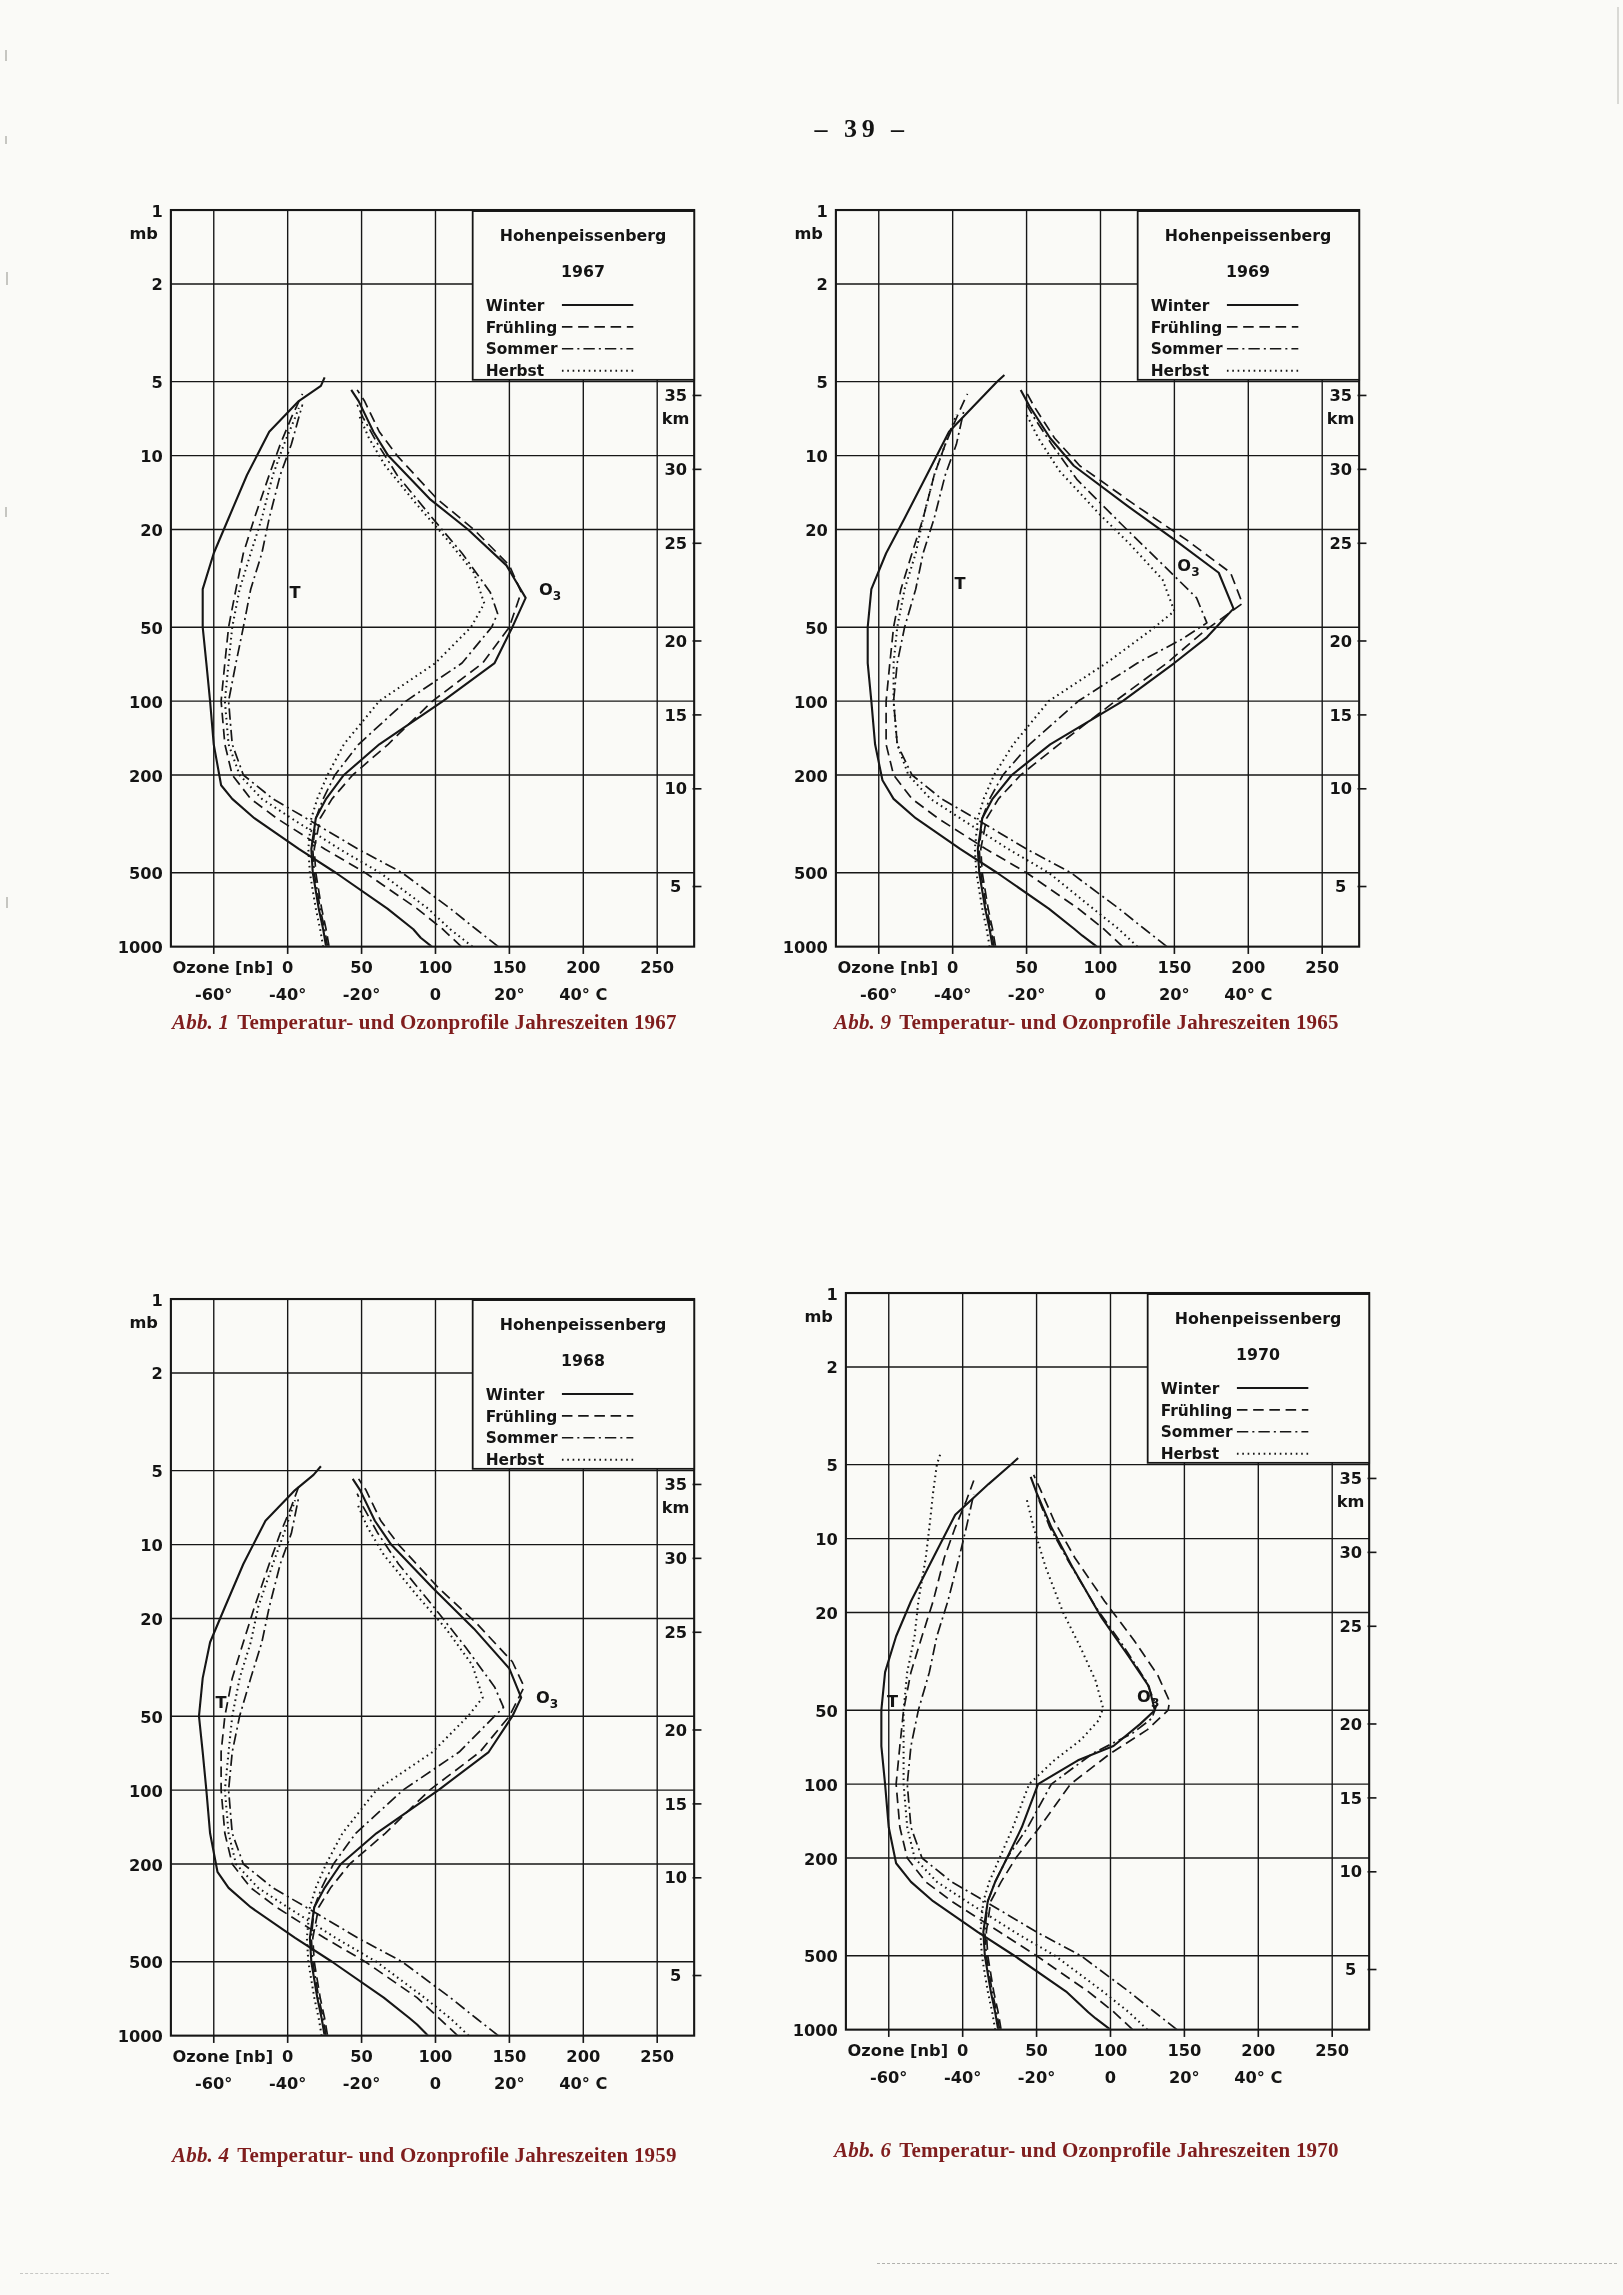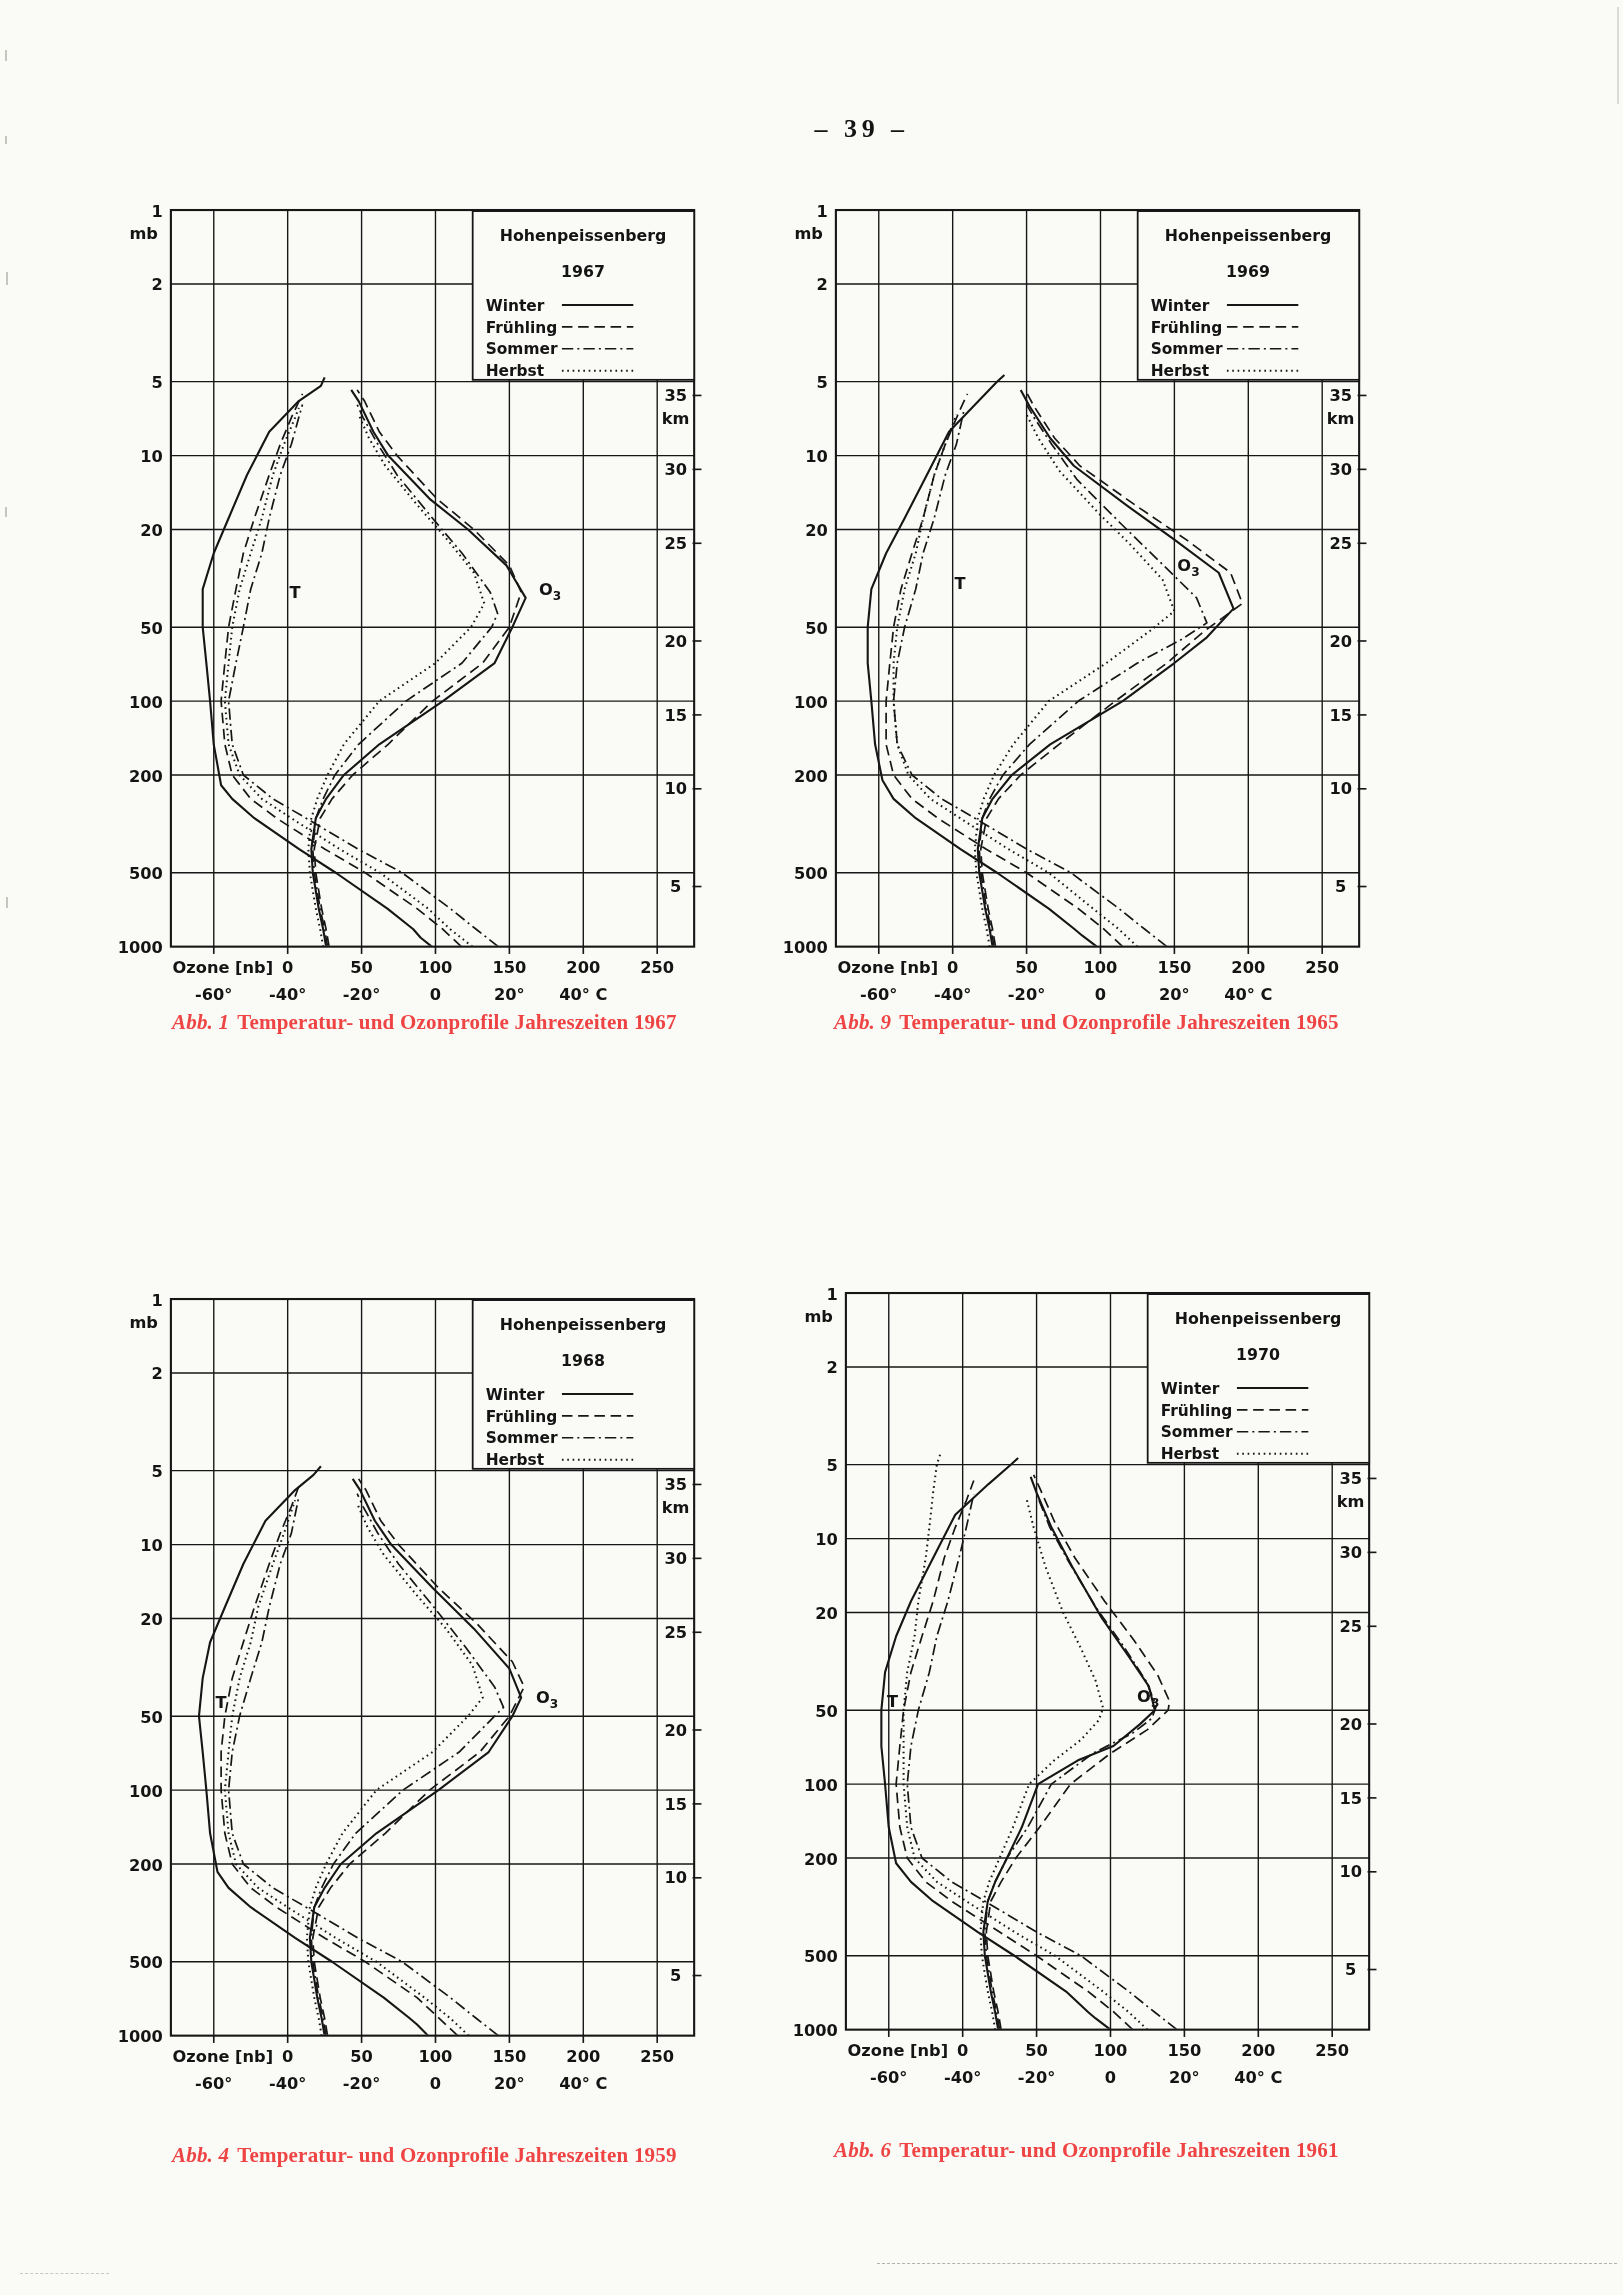--- a/index.html
+++ b/index.html
@@ -2,21 +2,21 @@
 <html style="font-size:13px"><head>
 <meta charset="utf-8">
 <style>
   html,body{margin:0;padding:0;background:#e8e8e6;}
   #page{position:relative;width:1623px;height:2295px;background:#fafaf7;overflow:hidden;
         font-family:"DejaVu Sans",sans-serif;color:#161616;}
   .chart-box{position:absolute;}
   .page-number{position:absolute;top:114px;left:714px;width:195px;text-align:right;
         font-family:"Liberation Serif",serif;font-size:26px;font-weight:700;letter-spacing:4.9px;color:#141414;}
   .caption{position:absolute;font-family:"Liberation Serif",serif;font-size:21px;font-weight:700;
-        color:#ef4444;white-space:nowrap;letter-spacing:0.2px;}
+        color:#7f1d1d;white-space:nowrap;letter-spacing:0.2px;}
   .caption .cap-label{font-style:italic;margin-right:8px;}
   svg text{fill:#141414;}
   .artifact{position:absolute;background:#9a9a96;opacity:.55;}
   .artifact-dash{position:absolute;border-top:1.6px dashed #8b8b88;opacity:.65;height:0;}
 </style>
 </head>
 <body>
 
 <div id="page">
 
@@ -442,21 +442,21 @@
   <div class="caption" style="left:172px;top:1010px;">
     <span class="cap-label">Abb. 1</span><span>Temperatur- und Ozonprofile Jahreszeiten 1967</span>
   </div>
   <div class="caption" style="left:834px;top:1010px;">
     <span class="cap-label">Abb. 9</span><span>Temperatur- und Ozonprofile Jahreszeiten 1965</span>
   </div>
   <div class="caption" style="left:172px;top:2143px;">
     <span class="cap-label">Abb. 4</span><span>Temperatur- und Ozonprofile Jahreszeiten 1959</span>
   </div>
   <div class="caption" style="left:834px;top:2138px;">
-    <span class="cap-label">Abb. 6</span><span>Temperatur- und Ozonprofile Jahreszeiten 1961</span>
+    <span class="cap-label">Abb. 6</span><span>Temperatur- und Ozonprofile Jahreszeiten 1970</span>
   </div>
 
   <div class="artifact" style="left:4.9px;top:50px;width:2.4px;height:11.4px;"></div>
   <div class="artifact" style="left:4.9px;top:136px;width:2.4px;height:8px;"></div>
   <div class="artifact" style="left:5.7px;top:272px;width:2.4px;height:13px;"></div>
   <div class="artifact" style="left:4.9px;top:507px;width:2.4px;height:9.7px;"></div>
   <div class="artifact" style="left:5.7px;top:897px;width:2.4px;height:11.4px;"></div>
   <div class="artifact" style="left:1617px;top:6.5px;width:2.4px;height:97px;opacity:.35;"></div>
   <div class="artifact-dash" style="left:877px;top:2263px;width:740px;"></div>
   <div class="artifact-dash" style="left:19.5px;top:2273px;width:89px;opacity:.45;"></div>

